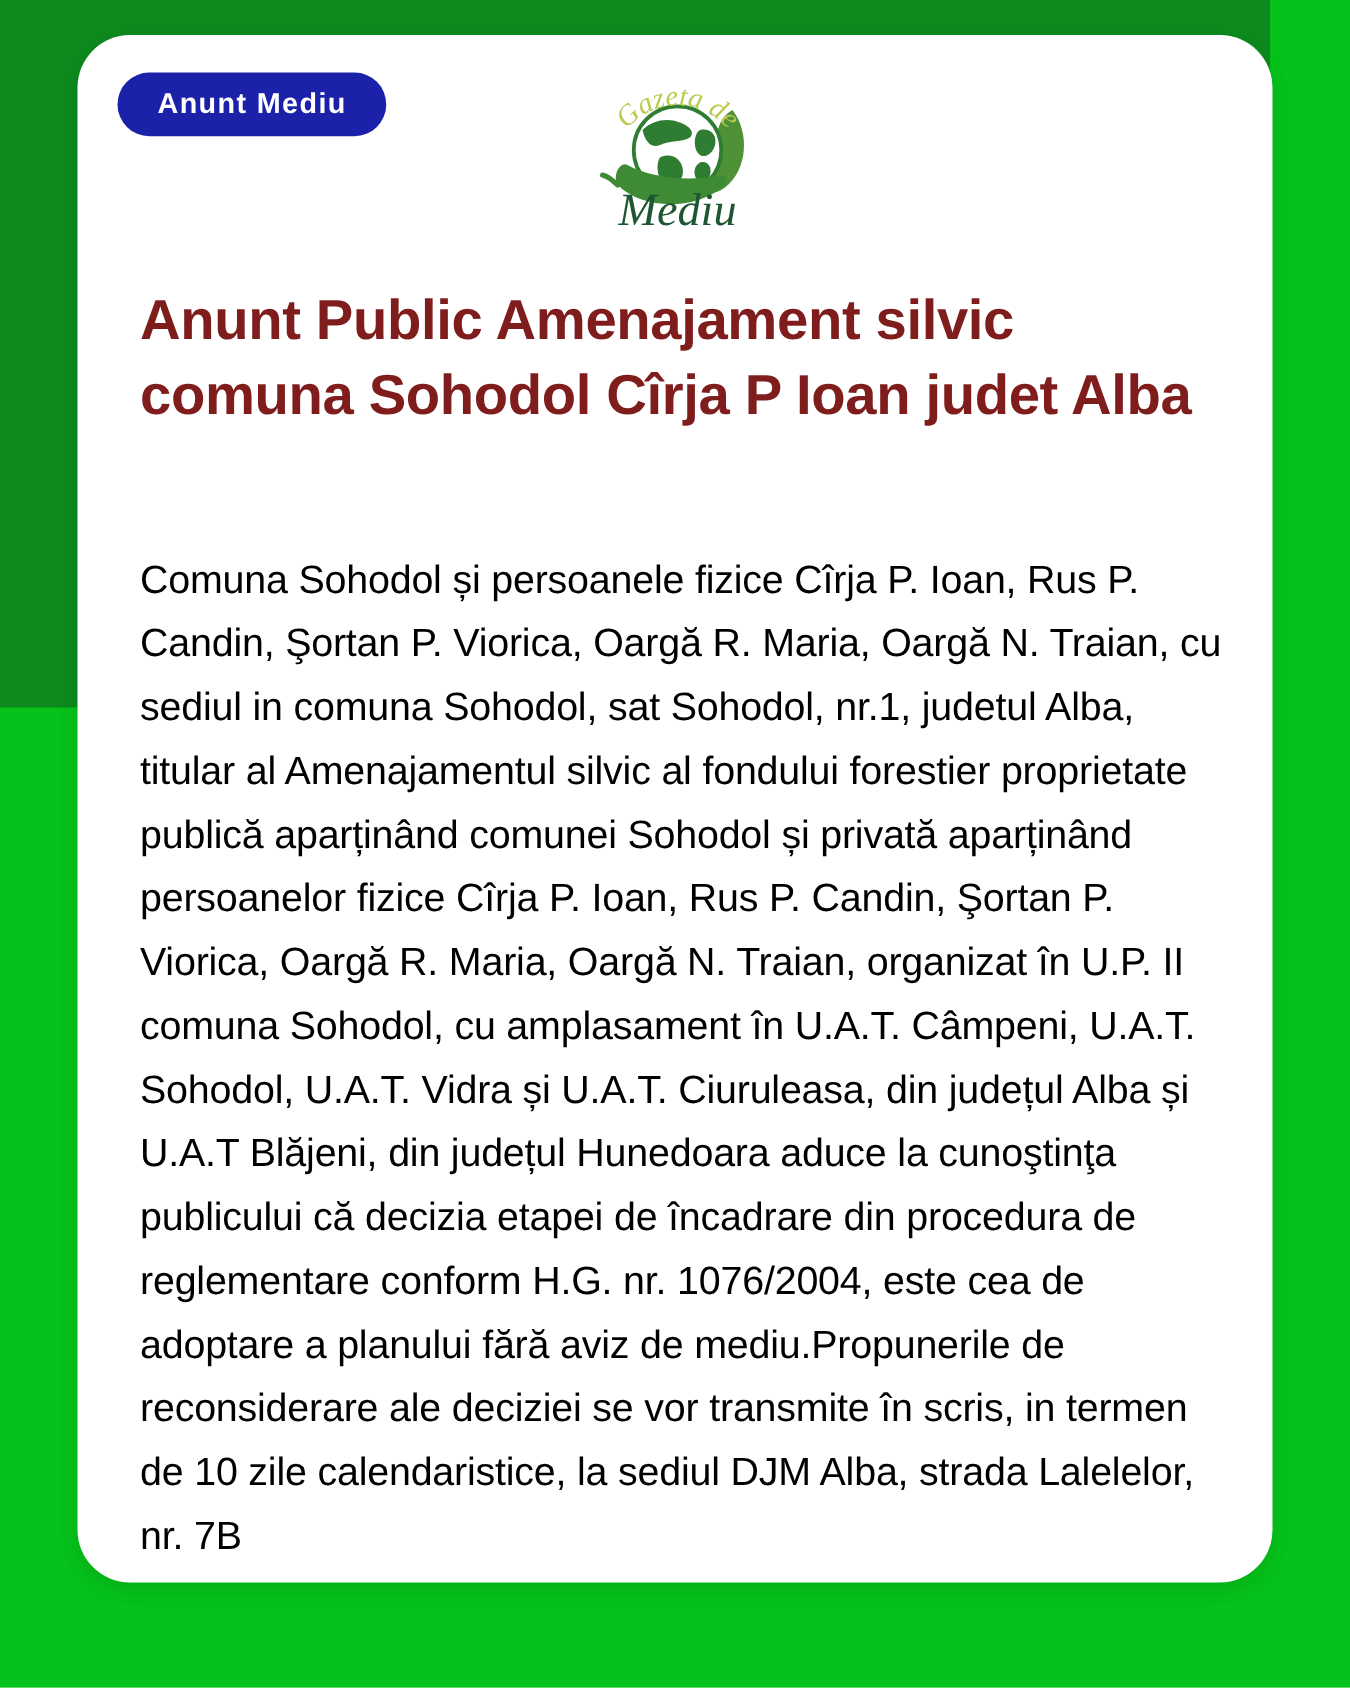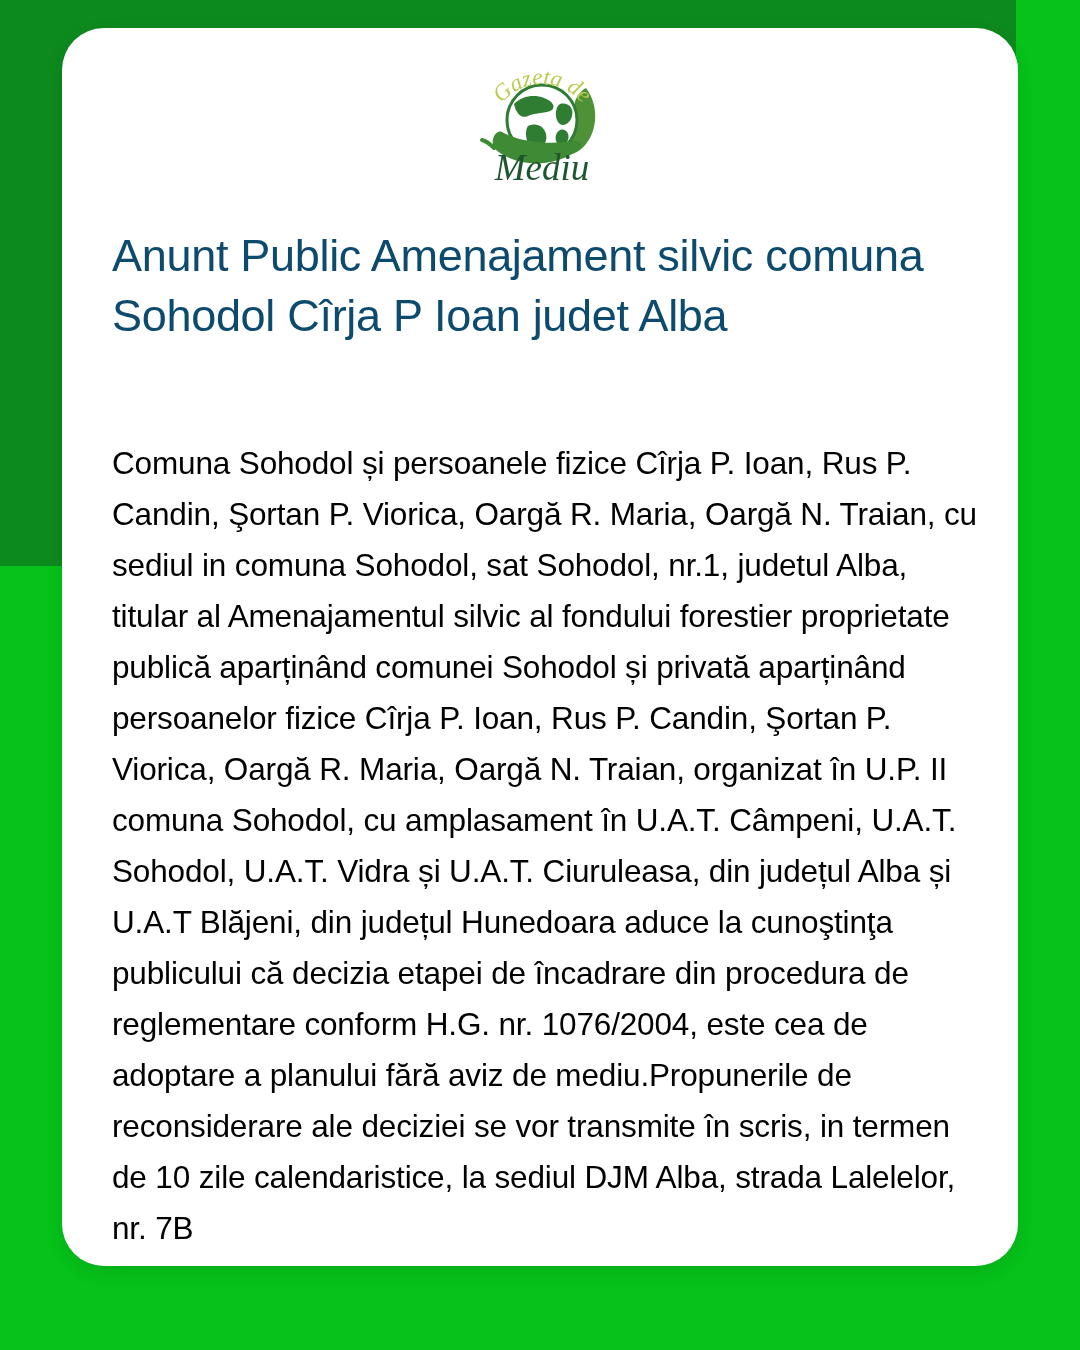--- a/index.html
+++ b/index.html
@@ -77,23 +77,23 @@
     height: 148px;
   }
   #brand-logo svg { display: block; }
 
   
   #page-title {
     position: absolute;
     left: 50px;
     top: 168px;
     width: 862px;
-    color: #0c4a6e;
+    color: #7f1d1d;
     font-size: 45px;
-    font-weight: normal;
+    font-weight: bold;
     line-height: 1.33;
     letter-spacing: -0.3px;
   }
 
   
   #announcement-body {
     position: absolute;
     left: 50px;
     top: 378px;
     width: 872px;
@@ -107,20 +107,21 @@
 </head>
 <body>
 
 <div id="bg-base"></div>
 <div id="bg-dark-block"></div>
 
 <div id="card">
 
   <div id="header-row">
 
+    <div id="category-badge">Anunt Mediu</div>
 
     <div id="brand-logo">
       <svg viewBox="0 0 148 148" width="148" height="148" aria-hidden="true">
         <defs>
           <path id="arcTop" d="M 24,78 A 52,52 0 0 1 124,78" fill="none"></path>
         </defs>
 
         <path d="M118,44 C132,62 130,92 112,106 C104,112 94,112 90,106 C99,96 106,80 106,64 C106,55 112,47 118,44 Z" fill="#4f9137"></path>
 
         <circle cx="74" cy="76" r="35" fill="#ffffff"></circle>

